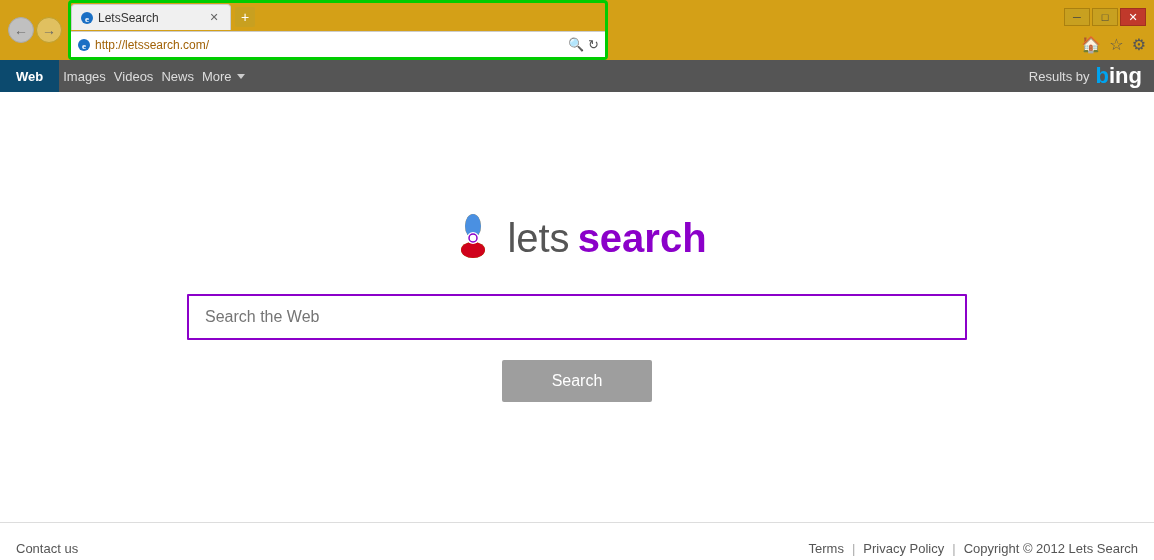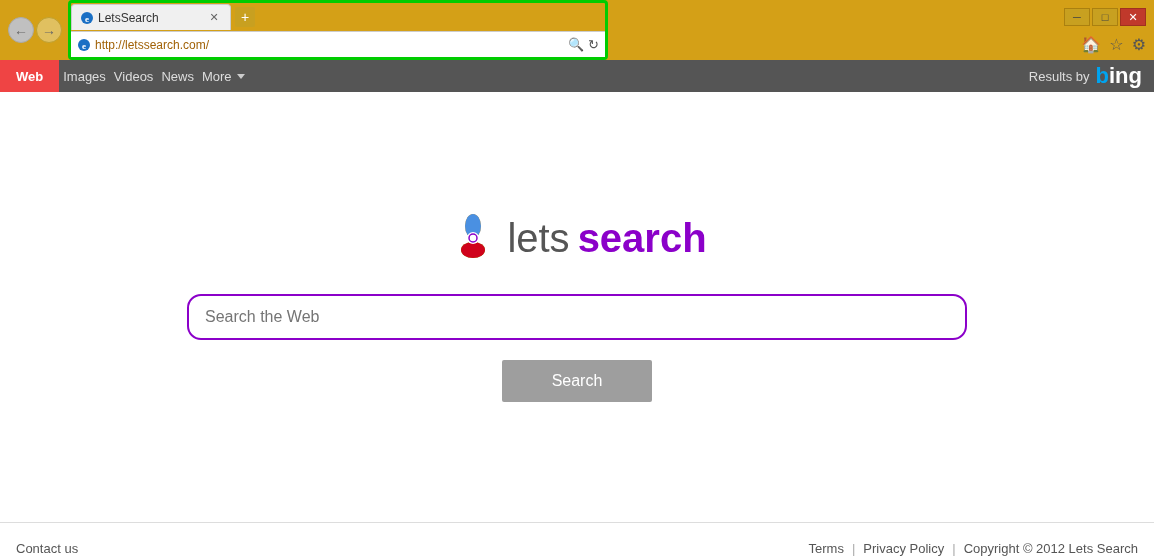--- a/index.html
+++ b/index.html
@@ -164,21 +164,21 @@
     
     .browser-toolbar {
       background: #555;
       height: 32px;
       display: flex;
       align-items: center;
       padding: 0 0 0 0;
     }
 
     .nav-tab-web {
-      background: #ef4444;
+      background: #0c4a6e;
       color: white;
       padding: 0 16px;
       height: 32px;
       display: flex;
       align-items: center;
       font-size: 13px;
       font-weight: bold;
       cursor: pointer;
     }
 
@@ -265,21 +265,21 @@
 
     .search-box-container {
       width: 780px;
       margin-bottom: 20px;
     }
 
     .search-input {
       width: 100%;
       height: 46px;
       border: 2px solid #8B00C9;
-      border-radius: 14px;
+      border-radius: 1px;
       padding: 0 16px;
       font-size: 16px;
       color: #aaa;
       outline: none;
       font-family: Arial, sans-serif;
     }
 
     .search-btn {
       background: #9e9e9e;
       color: white;

